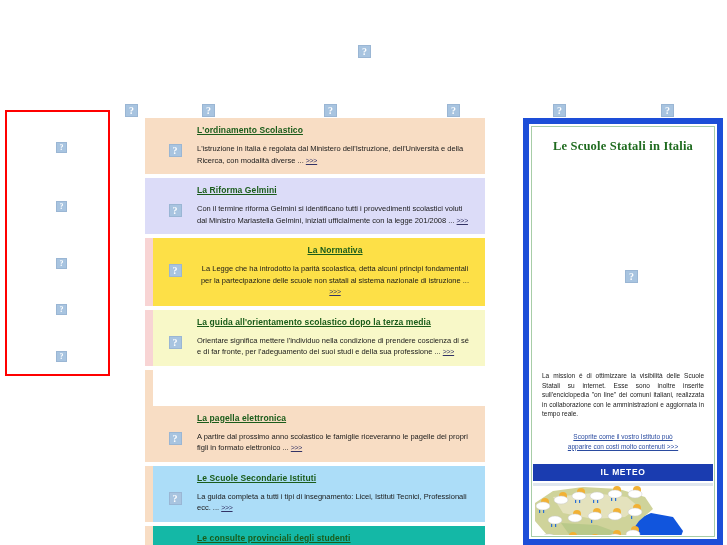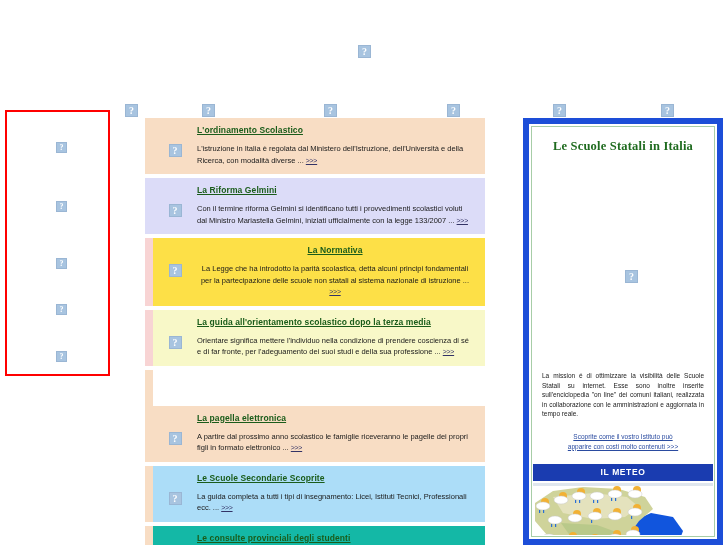--- a/index.html
+++ b/index.html
@@ -271,21 +271,21 @@
         </div>
       </div>
       <div class="news-row">
         <div class="stripe" style="background: rgb(220, 220, 248);"></div>
         <div class="body" style="background: rgb(220, 220, 248);">
           <div class="icon-cell">
             <span class="broken-img"></span>
           </div>
           <div class="text-cell">
             <a class="news-title">La Riforma Gelmini</a>
-            <p class="news-desc"><span>Con il termine riforma Gelmini si identificano tutti i provvedimenti scolastici voluti dal Ministro Mariastella Gelmini, iniziati ufficialmente con la legge 133/2007 ... </span><a class="more-link">&gt;&gt;&gt;</a></p>
+            <p class="news-desc"><span>Con il termine riforma Gelmini si identificano tutti i provvedimenti scolastici voluti dal Ministro Mariastella Gelmini, iniziati ufficialmente con la legge 201/2008 ... </span><a class="more-link">&gt;&gt;&gt;</a></p>
           </div>
         </div>
       </div>
       <div class="news-row">
         <div class="stripe" style="background: rgb(248, 212, 212);"></div>
         <div class="body" style="background: #fde047; text-align: center;">
           <div class="icon-cell">
             <span class="broken-img"></span>
           </div>
           <div class="text-cell">
@@ -318,21 +318,21 @@
           </div>
         </div>
       </div>
       <div class="news-row">
         <div class="stripe" style="background: rgb(248, 221, 196);"></div>
         <div class="body" style="background: rgb(172, 221, 248);">
           <div class="icon-cell">
             <span class="broken-img"></span>
           </div>
           <div class="text-cell">
-            <a class="news-title">Le Scuole Secondarie Scoprite</a>
+            <a class="news-title">Le Scuole Secondarie Istituti</a>
             <p class="news-desc"><span>La guida completa a tutti i tipi di insegnamento: Licei, Istituti Tecnici, Professionali ecc. ... </span><a class="more-link">&gt;&gt;&gt;</a></p>
           </div>
         </div>
       </div>
       <div class="news-row">
         <div class="stripe" style="background: rgb(248, 221, 196);"></div>
         <div class="body" style="background: #14b8a6;">
           <div class="icon-cell"></div>
           <div class="text-cell">
             <a class="news-title">Le consulte provinciali degli studenti</a>

